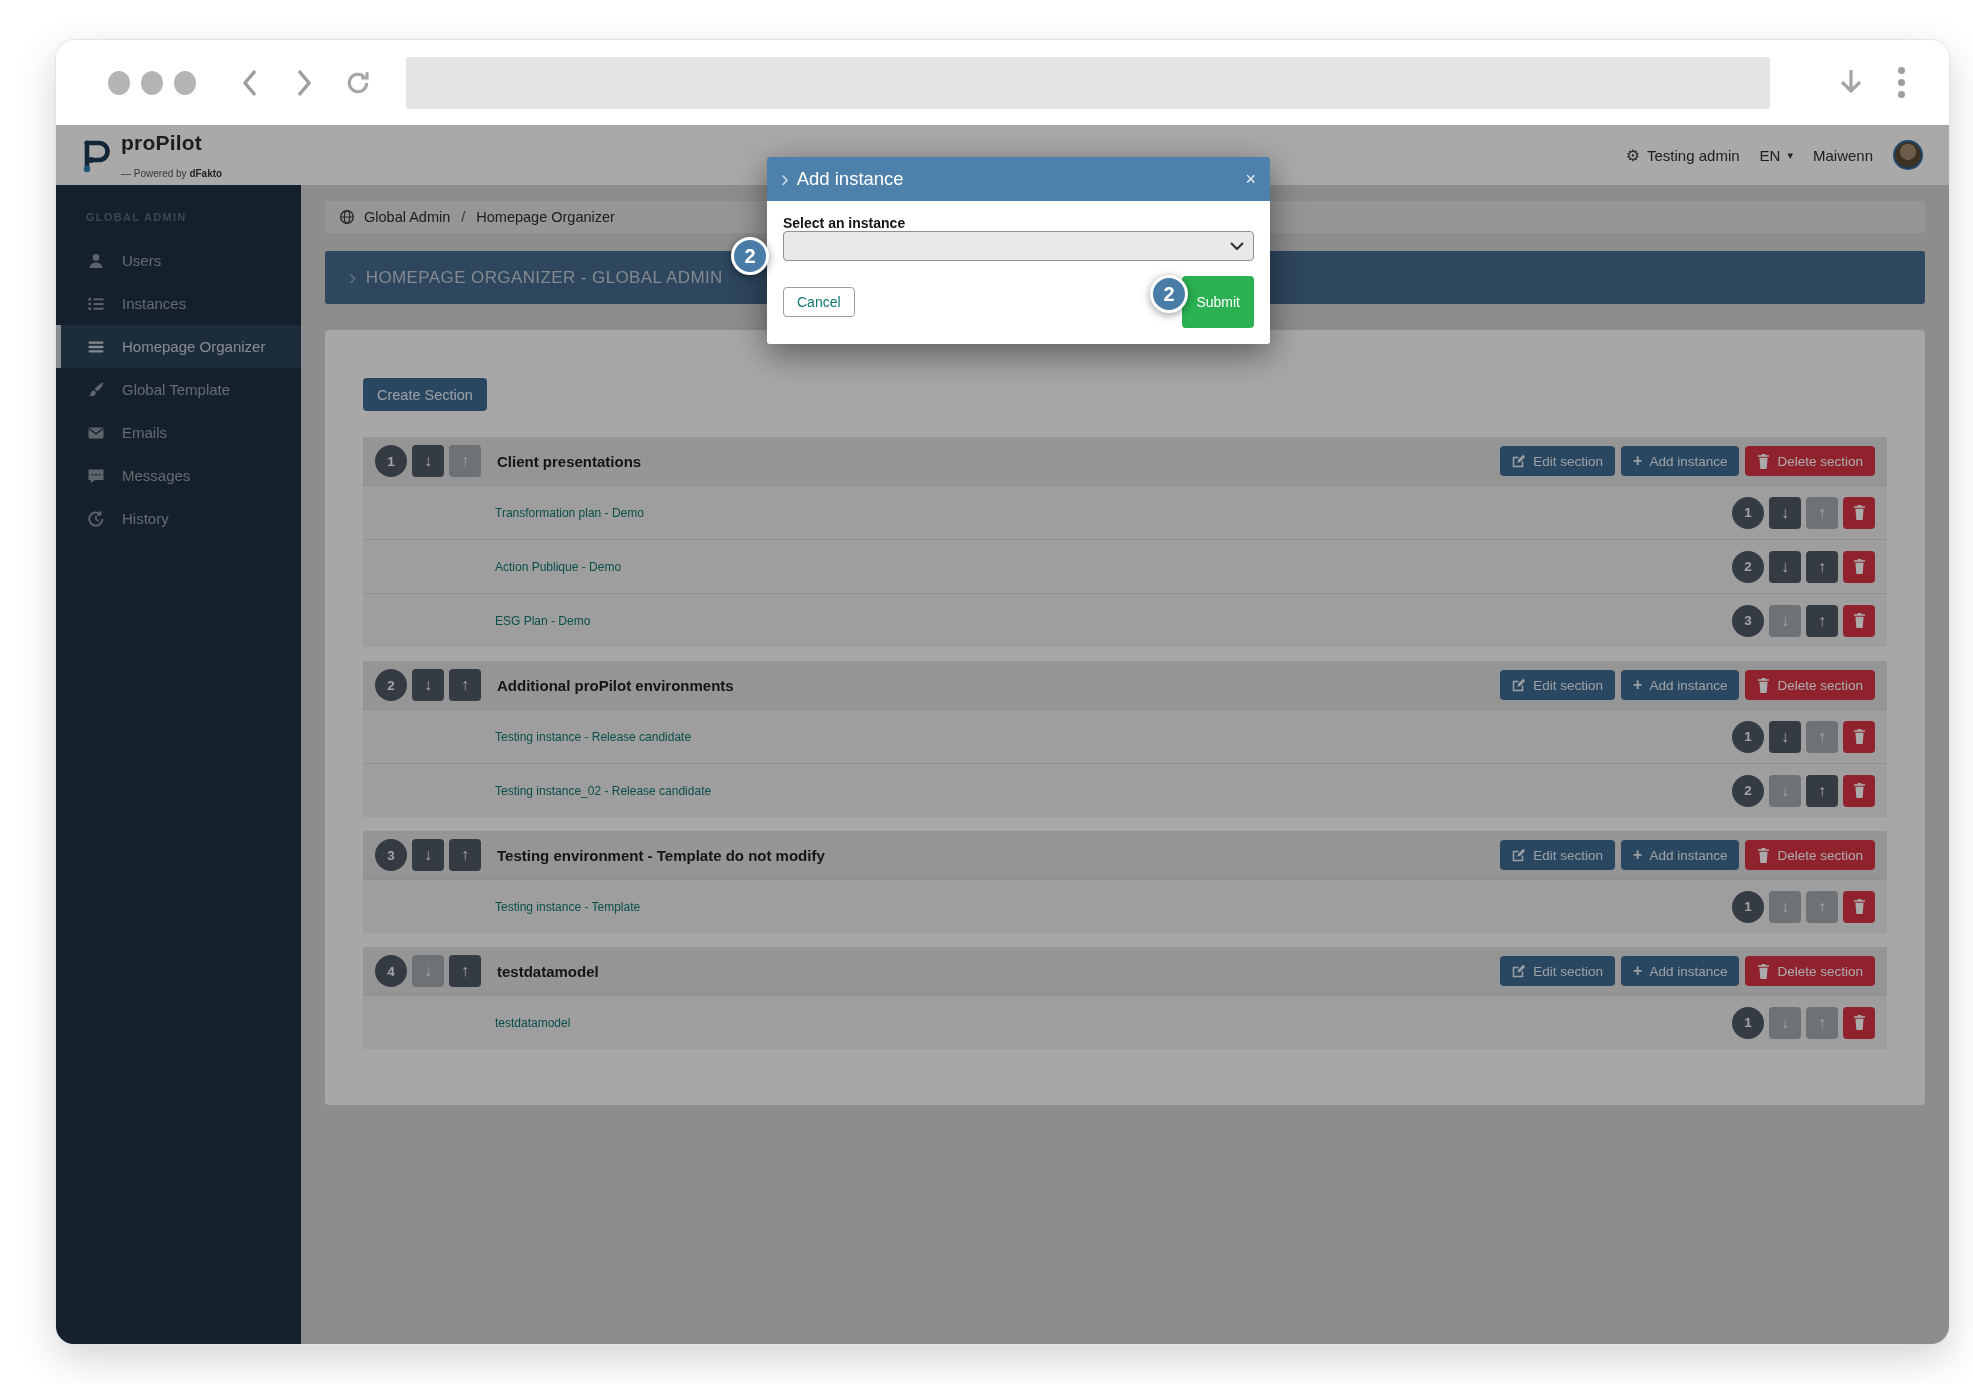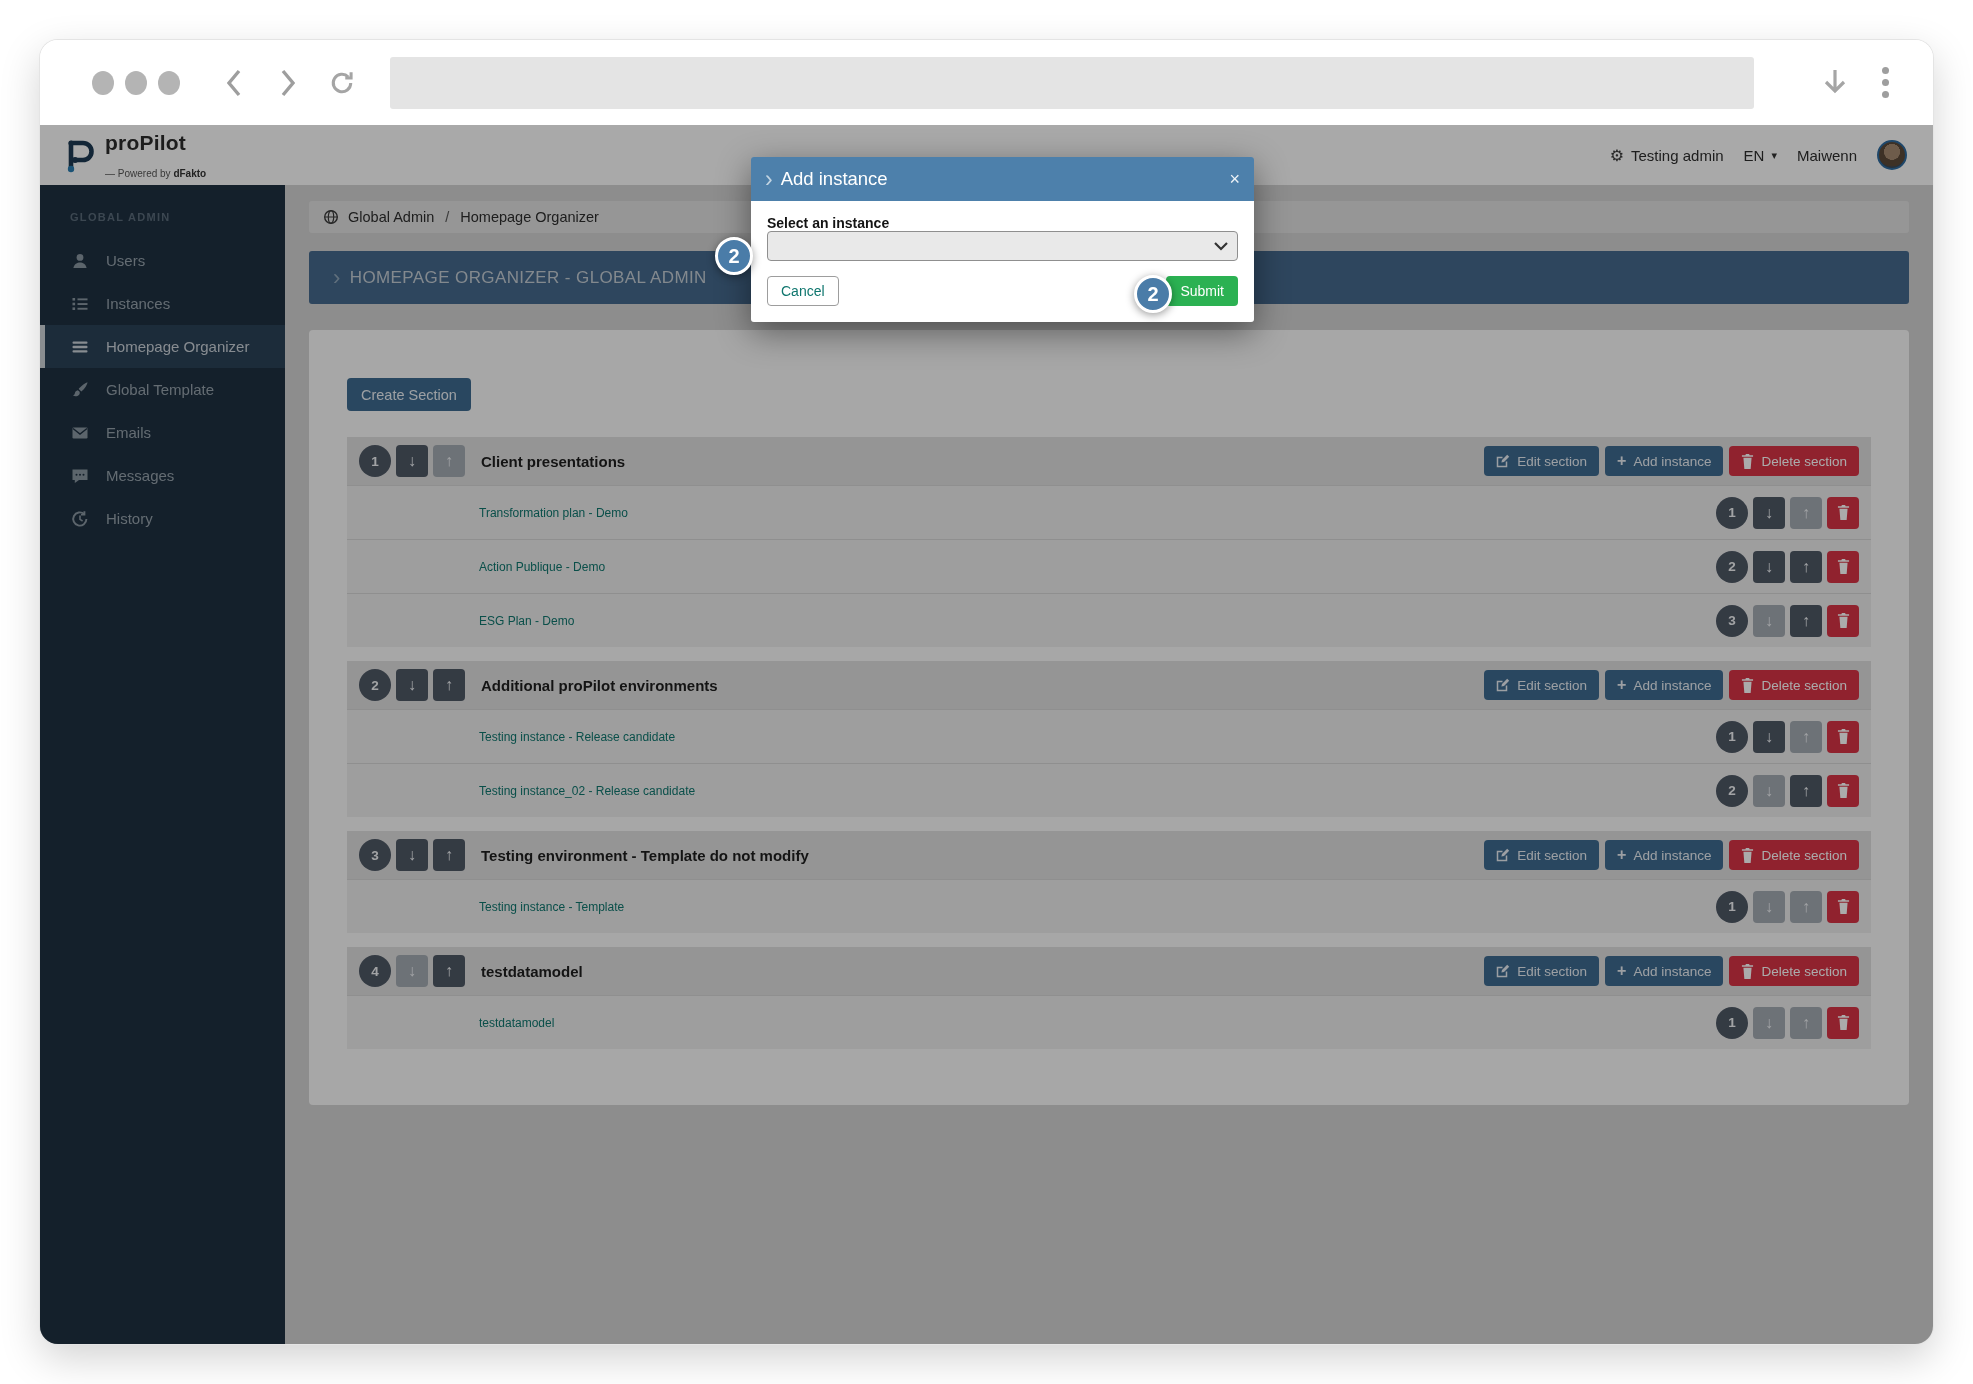--- a/index.html
+++ b/index.html
@@ -1,21 +1,21 @@
 <!DOCTYPE html>
 <html><head>
 <meta charset="utf-8">
 <style>
   * { margin:0; padding:0; box-sizing:border-box; }
   html,body { width:1973px; height:1384px; background:#ffffff; font-family:"Liberation Sans", sans-serif; }
   body { position:relative; overflow:hidden; }
 
   
   .frame {
-    position:absolute; left:40px; top:40px; width:1893px; height:1304px;
+    position:absolute; left:56px; top:40px; width:1893px; height:1304px;
     background:#fff; border-radius:18px; overflow:hidden;
     box-shadow:0 0 0 1px #e4e4e4, 0 14px 40px rgba(0,0,0,.18);
   }
 
   
   .toolbar { height:85px; background:#fff; display:flex; align-items:center; padding:0 44px 0 52px; }
   .dots { display:flex; gap:11px; }
   .dot { width:22px; height:24px; border-radius:50%; background:#b4b4b4; }
   .navbtns { display:flex; align-items:center; gap:26px; margin-left:40px; }
   .navbtn { width:28px; height:34px; display:flex; align-items:center; justify-content:center; }
@@ -90,21 +90,21 @@
   .modal { position:absolute; left:711px; top:117px; width:503px; z-index:60; border-radius:3px; overflow:hidden; box-shadow:0 10px 34px rgba(0,0,0,.45); }
   .modal-head { height:44px; background:#4d80ab; display:flex; align-items:center; padding:0 14px; color:#fff; font-size:18.5px; }
   .modal-head .chev { color:#c2d4e2; font-size:23px; margin-right:8px; line-height:1; }
   .modal-close { margin-left:auto; color:#fff; opacity:.9; font-size:18px; cursor:pointer; line-height:1; }
   .modal-body { background:#fff; padding:14px 16px 16px; }
   .modal-label { font-size:14px; font-weight:bold; color:#141414; }
   .select { position:relative; width:100%; height:30px; background:#e9e9e9; border:1px solid #8f8f8f; border-radius:4px; cursor:pointer; }
   .select svg { position:absolute; right:9px; top:10px; }
   .modal-foot { margin-top:15px; display:flex; justify-content:space-between; align-items:center; }
   .btn-cancel { background:#fff; border:1px solid #9d9d9d; border-radius:4px; padding:6px 13px; font-size:14px; color:#0f766e; cursor:pointer; font-family:inherit; }
-  .btn-submit { background:#2bb152; border:none; border-radius:4px; padding:7px 14px; font-size:14px; color:#fff; cursor:pointer; font-family:inherit; }
+  .btn-submit { background:#2bb152; border:none; border-radius:4px; padding:18px 14px; font-size:14px; color:#fff; cursor:pointer; font-family:inherit; }
 
   .step-badge { position:absolute; width:38px; height:38px; border-radius:50%; background:#4a7ca8; border:3px solid #fff;
                 box-shadow:0 2px 8px rgba(0,0,0,.4); color:#fff; font-size:20px; font-weight:bold;
                 display:flex; align-items:center; justify-content:center; z-index:70; }
   .step-badge.b1 { left:675px; top:197px; }
   .step-badge.b2 { left:1094px; top:235px; }
 
   svg { display:block; }
 </style>
 </head>

